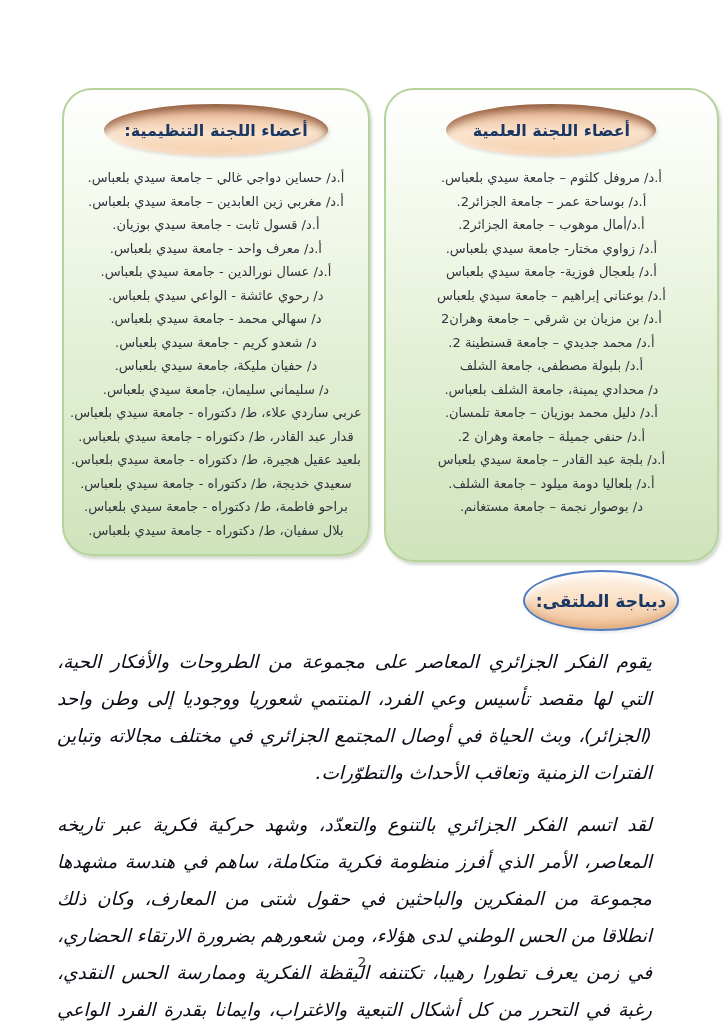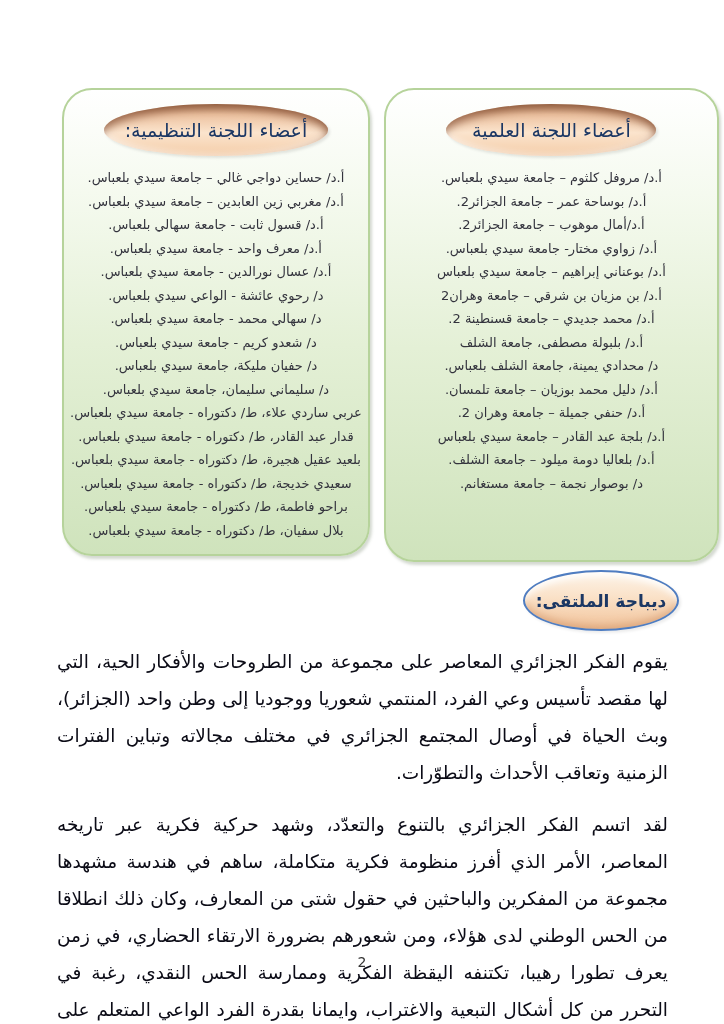--- a/index.html
+++ b/index.html
@@ -33,22 +33,22 @@
     margin:14px auto 8px auto;
     border-radius:50%;
     display:flex;align-items:center;justify-content:center;
     background:linear-gradient(180deg,#c79875 0%,#edc2a0 20%,#fbe4cd 55%,#f4cca7 100%);
     box-shadow:
       inset 0 9px 9px -4px rgba(116,62,36,0.65),
       inset -7px 0 9px -6px rgba(150,90,55,0.55),
       inset 0 -5px 6px -3px rgba(255,255,255,0.55),
       2px 2px 3px rgba(0,0,0,0.10);
     color:#1b3764;
-    font-weight:normal;
-    font-size:19px;
+    font-weight:bold;
+    font-size:16px;
     white-space:nowrap;
   }
   .box-scientific .oval-header{width:210px;}
   .member-list{
     padding:2px 6px 10px 6px;
     text-align:center;
     color:#33333d;
     font-size:13px;
     line-height:23.5px;
   }
@@ -72,21 +72,21 @@
     text-align:right;
   }
   
   .body-text{
     margin:12px 56px 0 57px;
     font-size:18.5px;
     line-height:37px;
     text-align:justify;
     color:#0b0b16;
   }
-  .body-text p{margin:0 0 15px 0;}
+  .body-text p{margin:0 16px 15px 0;font-style:italic;}
   
   .page-number{
     position:absolute;
     bottom:54px;left:0;right:0;
     text-align:center;
     font-size:14px;
     color:#333333;
   }
 </style>
 </head>
@@ -96,39 +96,40 @@
 
   <div class="boxes-row">
 
     <section class="committee-box box-scientific">
       <div class="oval-header">أعضاء اللجنة العلمية</div>
       <div class="member-list">
           <div>أ.د/ مروفل كلثوم – جامعة سيدي بلعباس.</div>
           <div>أ.د/ بوساحة عمر – جامعة الجزائر2.</div>
           <div>أ.د/أمال موهوب – جامعة الجزائر2.</div>
           <div>أ.د/ زواوي مختار- جامعة سيدي بلعباس.</div>
+          <div>أ.د/ بلعجال فوزية- جامعة سيدي بلعباس</div>
           <div>أ.د/ بوعناني إبراهيم – جامعة سيدي بلعباس</div>
           <div>أ.د/ بن مزيان بن شرقي – جامعة وهران2</div>
           <div>أ.د/ محمد جديدي – جامعة قسنطينة 2.</div>
           <div>أ.د/ بلبولة مصطفى، جامعة الشلف</div>
           <div>د/ محدادي يمينة، جامعة الشلف بلعباس.</div>
           <div>أ.د/ دليل محمد بوزيان – جامعة تلمسان.</div>
           <div>أ.د/ حنفي جميلة – جامعة وهران 2.</div>
           <div>أ.د/ بلجة عبد القادر – جامعة سيدي بلعباس</div>
           <div>أ.د/ بلعاليا دومة ميلود – جامعة الشلف.</div>
           <div>د/ بوصوار نجمة – جامعة مستغانم.</div>
         </div>
     </section>
 
     <section class="committee-box box-organizing">
       <div class="oval-header">أعضاء اللجنة التنظيمية:</div>
       <div class="member-list">
           <div>أ.د/ حساين دواجي غالي – جامعة سيدي بلعباس.</div>
           <div>أ.د/ مغربي زين العابدين – جامعة سيدي بلعباس.</div>
-          <div>أ.د/ قسول ثابت - جامعة سهالي بلعباس.</div>
+          <div>أ.د/ قسول ثابت - جامعة سيدي بوزيان.</div>
           <div>أ.د/ معرف واحد - جامعة سيدي بلعباس.</div>
           <div>أ.د/ عسال نورالدين - جامعة سيدي بلعباس.</div>
           <div>د/ رحوي عائشة - الواعي سيدي بلعباس.</div>
           <div>د/ سهالي محمد - جامعة سيدي بلعباس.</div>
           <div>د/ شعدو كريم - جامعة سيدي بلعباس.</div>
           <div>د/ حفيان مليكة، جامعة سيدي بلعباس.</div>
           <div>د/ سليماني سليمان، جامعة سيدي بلعباس.</div>
           <div>عربي ساردي علاء، ط/ دكتوراه - جامعة سيدي بلعباس.</div>
           <div>قدار عبد القادر، ط/ دكتوراه - جامعة سيدي بلعباس.</div>
           <div>بلعيد عقيل هجيرة، ط/ دكتوراه - جامعة سيدي بلعباس.</div>

